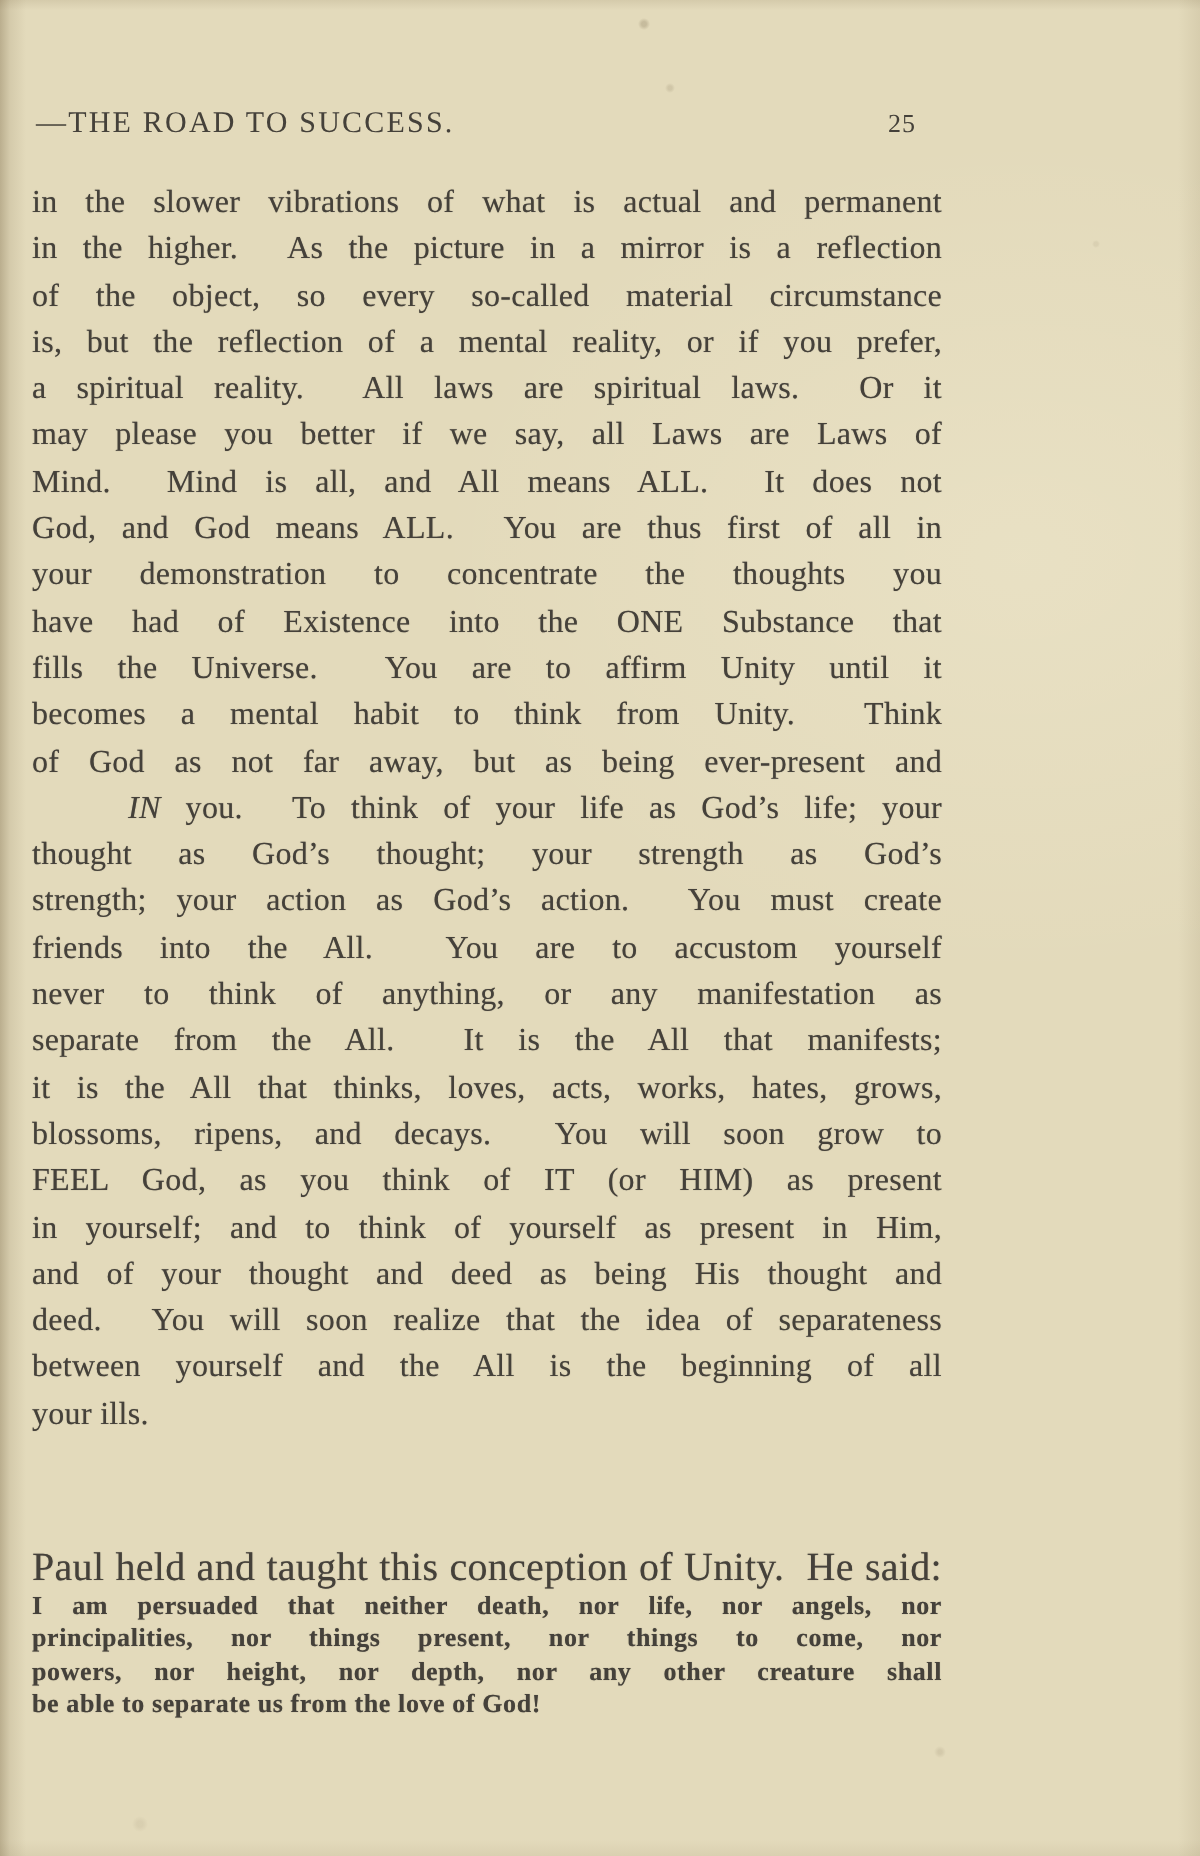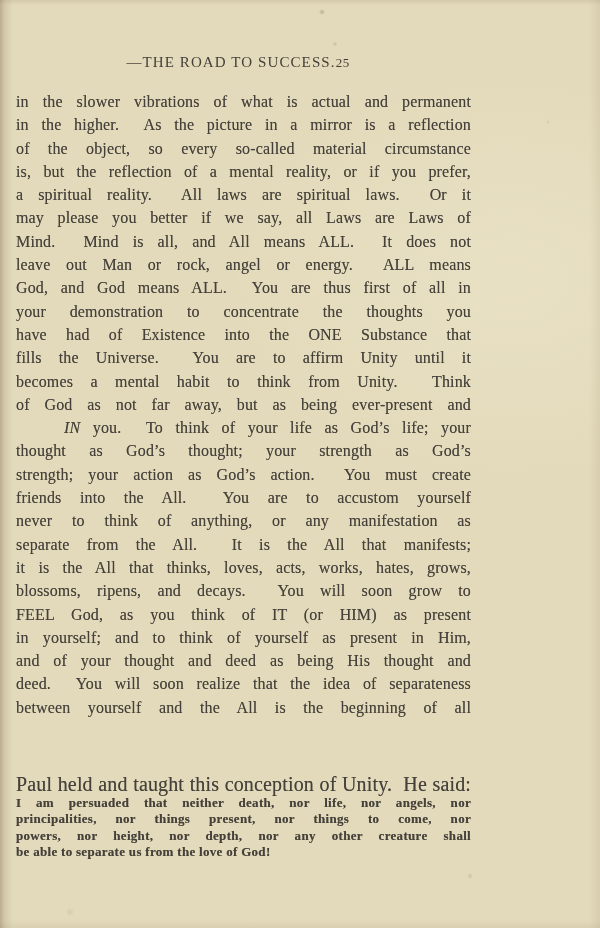--- a/index.html
+++ b/index.html
@@ -26,21 +26,21 @@
       linear-gradient(0deg, rgba(108,90,56,.08) 0px, rgba(108,90,56,0) 8px);
     font-family: "Liberation Serif", "DejaVu Serif", serif;
     color: var(--ink, #45413a);
   }
   .running-header {
     position: absolute;
     top: 54px;
     left: 18px;
     width: 440px;
     display: flex;
-    justify-content: center;
+    justify-content: space-between;
     align-items: baseline;
     font-size: 15px;
   }
   .running-title {
     letter-spacing: 1.1px;
     font-weight: normal;
   }
   .page-number {
     font-size: 13px;
     letter-spacing: .5px;
@@ -98,40 +98,40 @@
   </div>
 
   <div class="body-text">
       <div class="line">in the slower vibrations of what is actual and permanent</div>
       <div class="line">in the higher.  As the picture in a mirror is a reflection</div>
       <div class="line">of the object, so every so-called material circumstance</div>
       <div class="line">is, but the reflection of a mental reality, or if you prefer,</div>
       <div class="line">a spiritual reality.  All laws are spiritual laws.  Or it</div>
       <div class="line">may please you better if we say, all Laws are Laws of</div>
       <div class="line">Mind.  Mind is all, and All means ALL.  It does not</div>
-      <div class="line">leave out Man or rock, angel or energy.  ALL means</div>
       <div class="line">God, and God means ALL.  You are thus first of all in</div>
       <div class="line">your demonstration to concentrate the thoughts you</div>
       <div class="line">have had of Existence into the ONE Substance that</div>
       <div class="line">fills the Universe.  You are to affirm Unity until it</div>
       <div class="line">becomes a mental habit to think from Unity.  Think</div>
       <div class="line">of God as not far away, but as being ever-present and</div>
       <div class="line"><span class="italic">IN</span><span> you.  To think of your life as God’s life; your</span></div>
       <div class="line">thought as God’s thought; your strength as God’s</div>
       <div class="line">strength; your action as God’s action.  You must create</div>
       <div class="line">friends into the All.  You are to accustom yourself</div>
       <div class="line">never to think of anything, or any manifestation as</div>
       <div class="line">separate from the All.  It is the All that manifests;</div>
       <div class="line">it is the All that thinks, loves, acts, works, hates, grows,</div>
       <div class="line">blossoms, ripens, and decays.  You will soon grow to</div>
       <div class="line">FEEL God, as you think of IT (or HIM) as present</div>
       <div class="line">in yourself; and to think of yourself as present in Him,</div>
       <div class="line">and of your thought and deed as being His thought and</div>
       <div class="line">deed.  You will soon realize that the idea of separateness</div>
       <div class="line">between yourself and the All is the beginning of all</div>
+      <div class="line ragged">your ills.</div>
     </div>
 
   <div class="paul-par">
     <div class="line">Paul held and taught this conception of Unity.  He said:</div>
   </div>
 
   <div class="scripture-quote">
       <div class="line">I am persuaded that neither death, nor life, nor angels, nor</div>
       <div class="line">principalities, nor things present, nor things to come, nor</div>
       <div class="line">powers, nor height, nor depth, nor any other creature shall</div>

